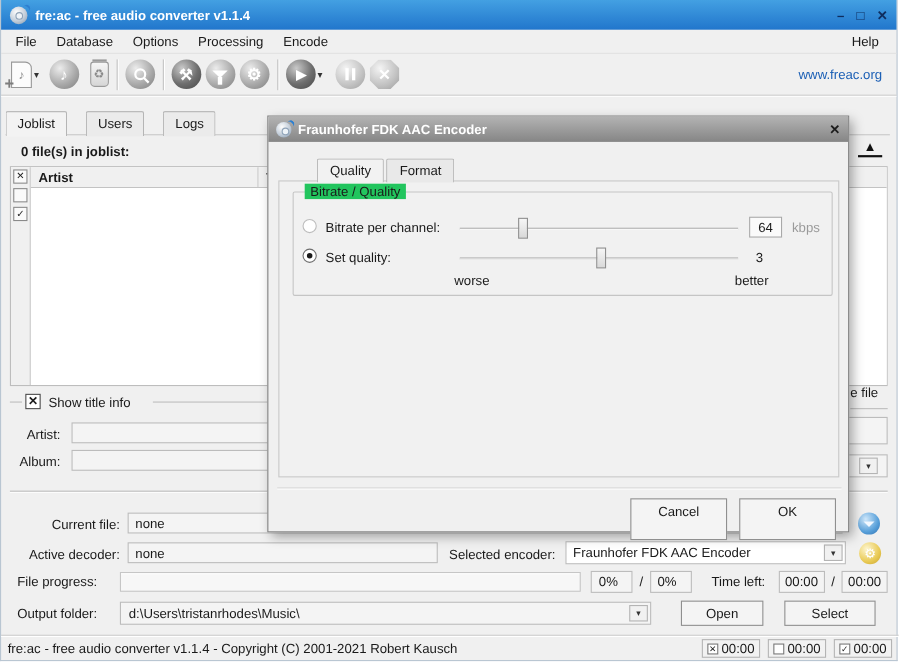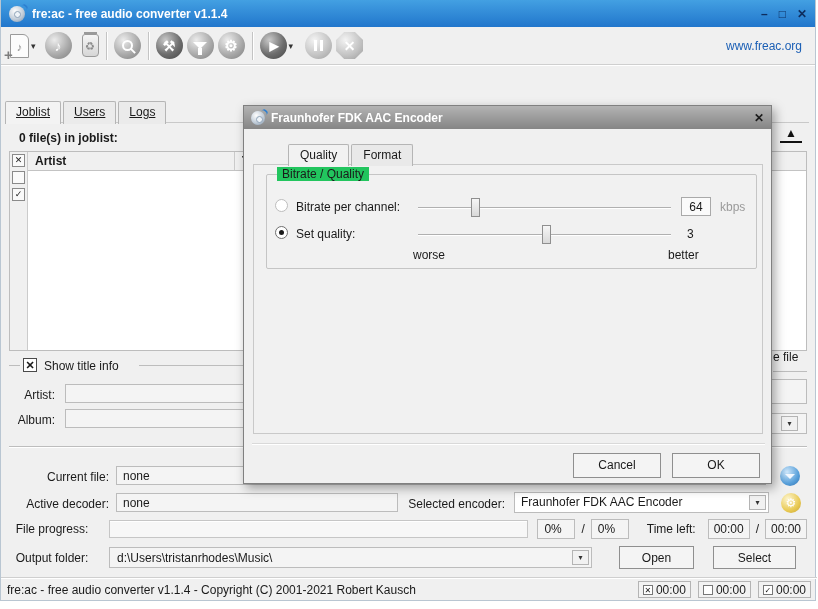--- a/index.html
+++ b/index.html
@@ -43,21 +43,21 @@
   .mag { width:11px; height:11px; border:2px solid #fff; border-radius:50%; position:relative; }
   .mag::after { content:""; position:absolute; width:2px; height:6px; background:#fff; transform:rotate(-45deg); right:-3px; bottom:-5px; }
   .funnel { width:0; height:0; border-left:7px solid transparent; border-right:7px solid transparent; border-top:7px solid #fff; position:relative; }
   .funnel::after { content:""; position:absolute; left:-2px; top:-1px; width:4px; height:7px; background:#fff; }
   .pause-bars { display:flex; gap:3px; } .pause-bars i { width:3px; height:11px; background:#fff; }
   .oct { border-radius:6px; clip-path:polygon(30% 0,70% 0,100% 30%,100% 70%,70% 100%,30% 100%,0 70%,0 30%); }
   .freac-link { margin-left:auto; color:#1b5fb5; padding-right:4px; cursor:pointer; }
 
   
   .tabstrip { position:absolute; left:4px; top:101px; display:flex; z-index:2; }
-  .mtab { padding:3px 10px 4px; border:1px solid #b5b5b5; border-bottom:none; background:#ebebeb; margin-right:2px; border-radius:2px 2px 0 0;text-decoration:underline; }
+  .mtab { padding:3px 10px 4px; border:1px solid #b5b5b5; border-bottom:none; background:#ebebeb; margin-right:17px; border-radius:2px 2px 0 0; }
   .mtab.active { background:#f3f3f3; padding-bottom:5px; }
   .tabline { position:absolute; left:4px; top:122px; width:804px; border-top:1px solid #c9c9c9; z-index:1; }
   .count { position:absolute; left:18px; top:131px;font-weight:bold; }
   .jtable { position:absolute; left:8px; top:151px; width:798px; height:200px; background:#fff; border:1px solid #bdbdbd; display:flex; }
   .selcol { width:18px; background:#f0f0f0; border-right:1px solid #cbcbcb; position:relative; }
   .selbtn { position:absolute; left:2px; width:13px; height:13px; border:1px solid #8a8a8a; background:#fafafa;
     font-size:9px; line-height:11px; text-align:center; color:#222; }
   .jcols { flex:1; display:flex; flex-direction:column; }
   .jheader { height:19px; background:#f0f0f0; border-bottom:1px solid #c3c3c3; display:flex; font-weight:bold; }
   .jh-artist { width:207px; border-right:1px solid #cbcbcb; padding:2px 0 0 7px; }
@@ -119,37 +119,45 @@
   .grp-title { position:absolute; left:10px; top:-8px; background:#22c55e; padding:0 5px; }
   .radio { position:absolute; width:13px; height:13px; border:1px solid #6f6f6f; border-radius:50%; background:#fff; }
   .radio.dis { border-color:#bdbdbd; }
   .radio.checked::after { content:""; position:absolute; left:3px; top:3px; width:5px; height:5px; border-radius:50%; background:#1a1a1a; }
   .slider { position:absolute; width:253px; height:2px; background:#b0b0b0; border-bottom:1px solid #fff; }
   .thumb { position:absolute; top:-9px; width:9px; height:19px; background:linear-gradient(#f6f6f6,#d9d9d9);
     border:1px solid #8f8f8f; }
   .val-box { position:absolute; width:30px; height:19px; border:1px solid #a9a9a9; background:#fafafa; text-align:center; padding-top:2px; }
   .gray { color:#9a9a9a; }
   .dlg-sep { position:absolute; left:8px; top:337px; width:513px; border-top:1px solid #d9d9d9; box-shadow:0 1px 0 #fff; }
-  .dlg-btn { position:absolute; top:347px; width:88px; height:25px; padding-top:4px; }
+  .dlg-btn { position:absolute; top:347px; width:88px; height:38px; padding-top:4px; }
 </style>
 </head>
 <body>
 
 <div class="window">
 
   <div class="titlebar">
     <span class="cd-icon"></span>
     <span class="tb-title">fre:ac - free audio converter v1.1.4</span>
     <span class="tb-controls">
       <span>–</span>
       <span>□</span>
       <span>✕</span>
     </span>
   </div>
 
+  <div class="menubar">
+    <span class="menu-item">File</span>
+    <span class="menu-item">Database</span>
+    <span class="menu-item">Options</span>
+    <span class="menu-item">Processing</span>
+    <span class="menu-item">Encode</span>
+    <span class="menu-help">Help</span>
+  </div>
 
   <div class="toolbar">
     <span class="doc-icon">
       <span>♪</span>
       <span class="doc-plus">+</span>
     </span>
     <span class="drop-arrow">▾</span>
     <span style="width:6px"></span>
     <span class="sphere">
         <span>♪</span>

